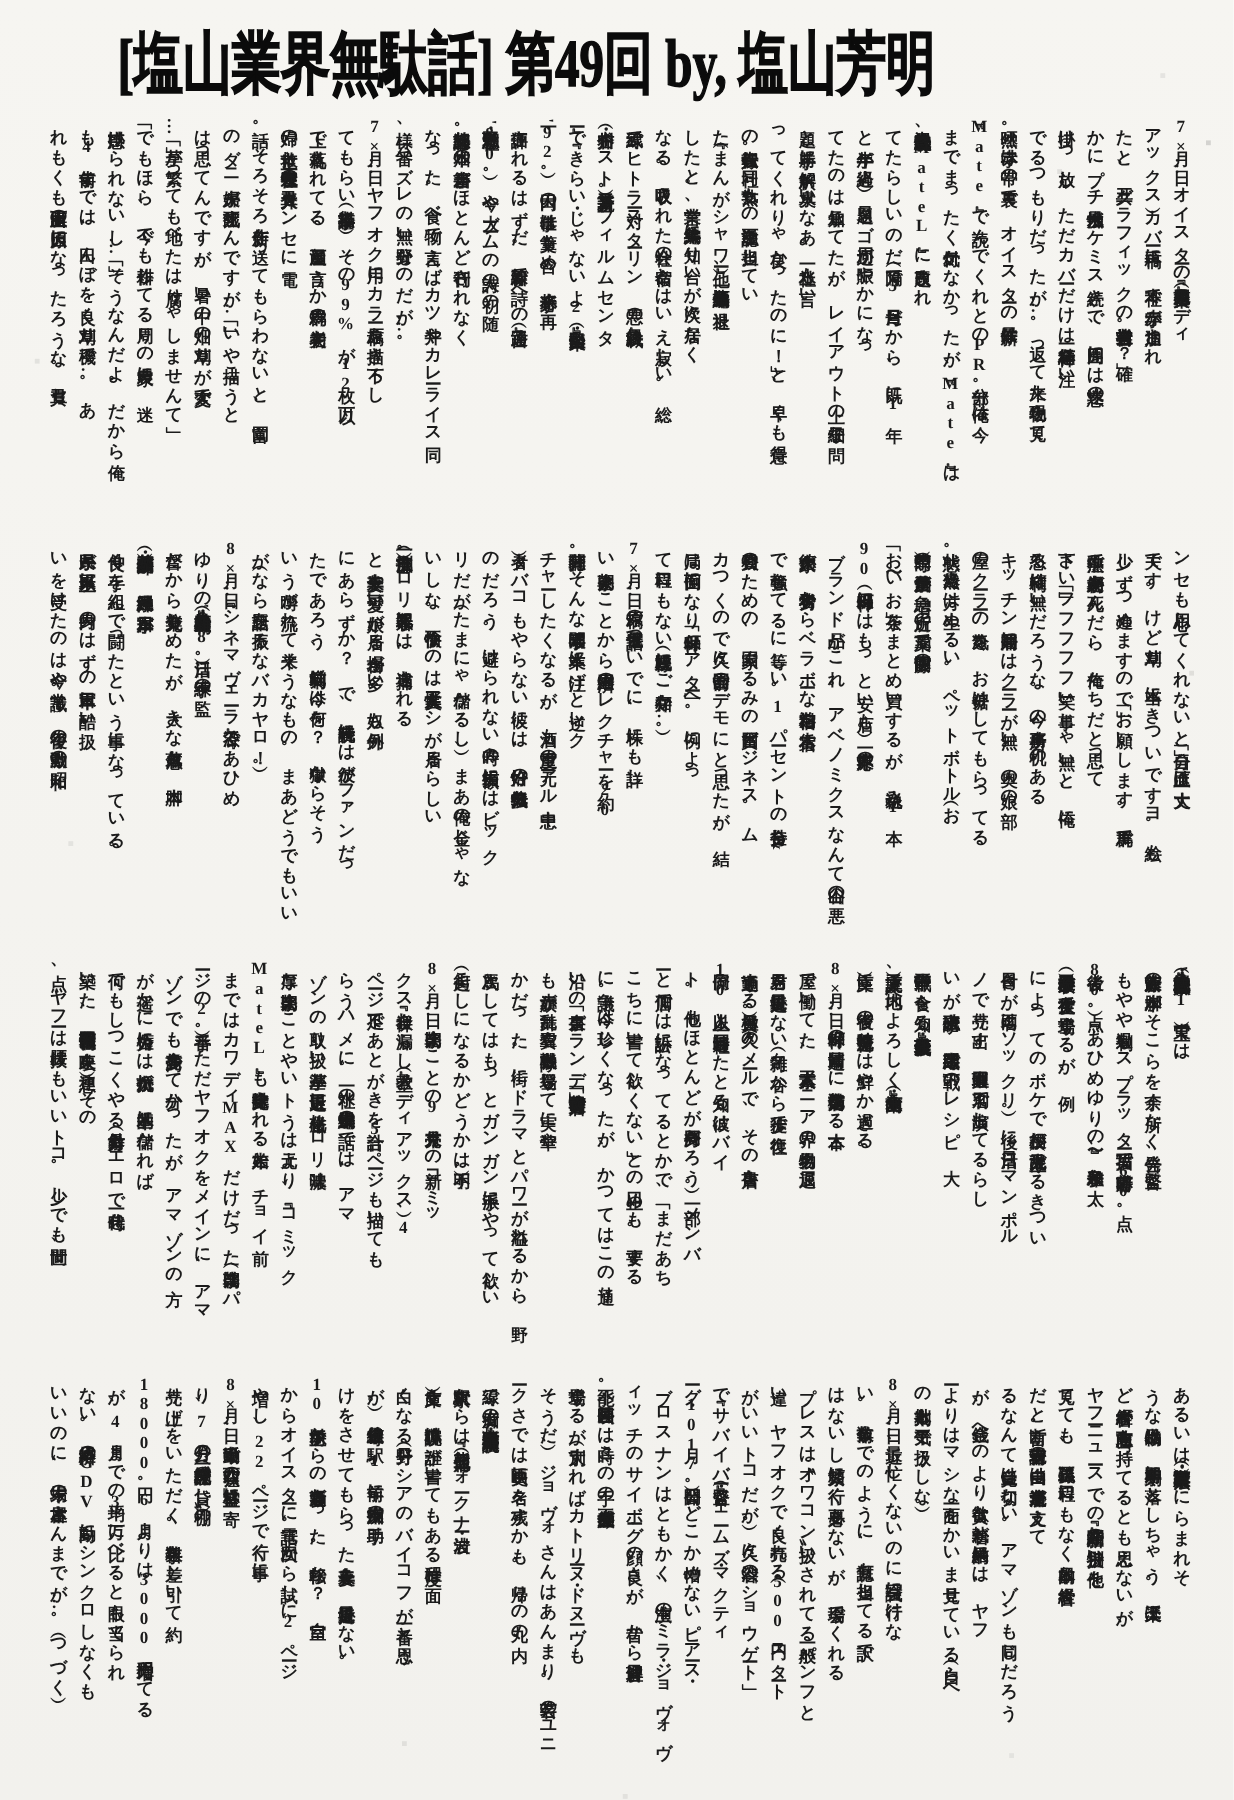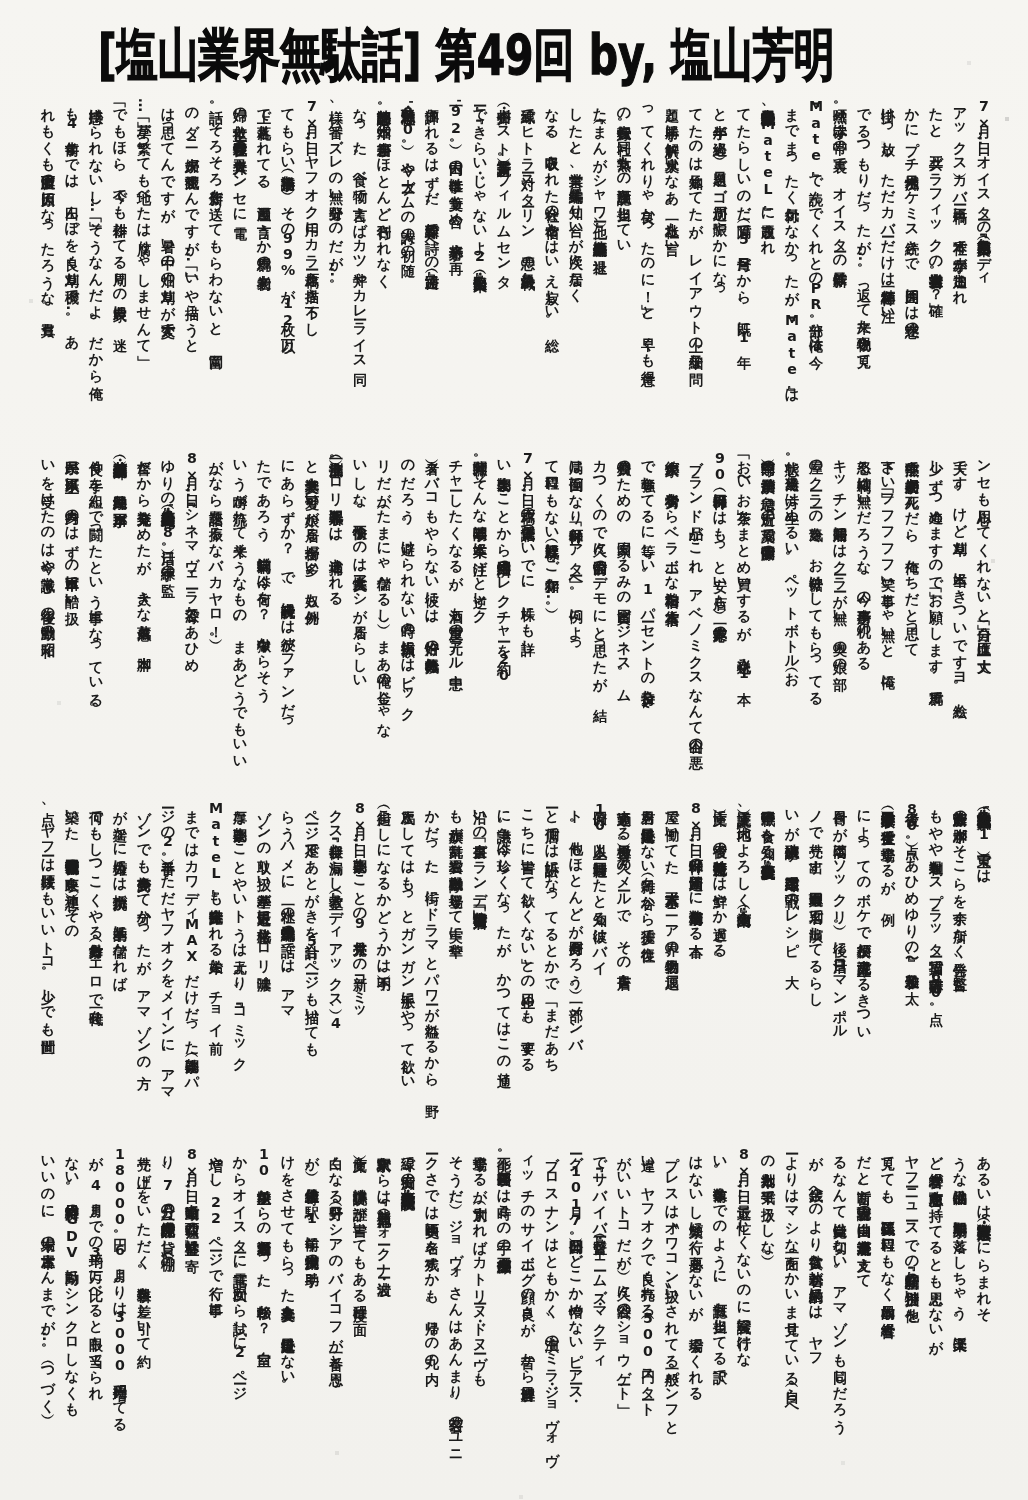--- a/index.html
+++ b/index.html
@@ -1,21 +1,21 @@
 <!DOCTYPE html>
 <html><head>
 <meta charset="utf-8">
 <style>
   html,body{margin:0;padding:0;}
   body{
     width:1028px;height:1500px;position:relative;overflow:hidden;
     background:linear-gradient(#f6f5f1,#f2f1ed);
     font-family:"DejaVu Sans",sans-serif;color:#161616;
   }
-  .page{position:absolute;inset:0;}
+  .page{position:absolute;inset:0;font-family:Liberation Serif, serif;}
   .title{position:absolute;left:98px;top:24px;margin:0;white-space:nowrap;}
   .title-inner{
     display:inline-block;font-size:56px;font-weight:900;line-height:1.1;
     color:#0b0b0b;-webkit-text-stroke:1.3px #0b0b0b;
     transform:scaleX(0.73);transform-origin:0 50%;letter-spacing:0;
   }
   .band{
     position:absolute;left:34px;width:962px;height:338px;
     writing-mode:vertical-rl;text-orientation:mixed;
     font-size:14.2px;letter-spacing:0.3px;font-weight:600;

